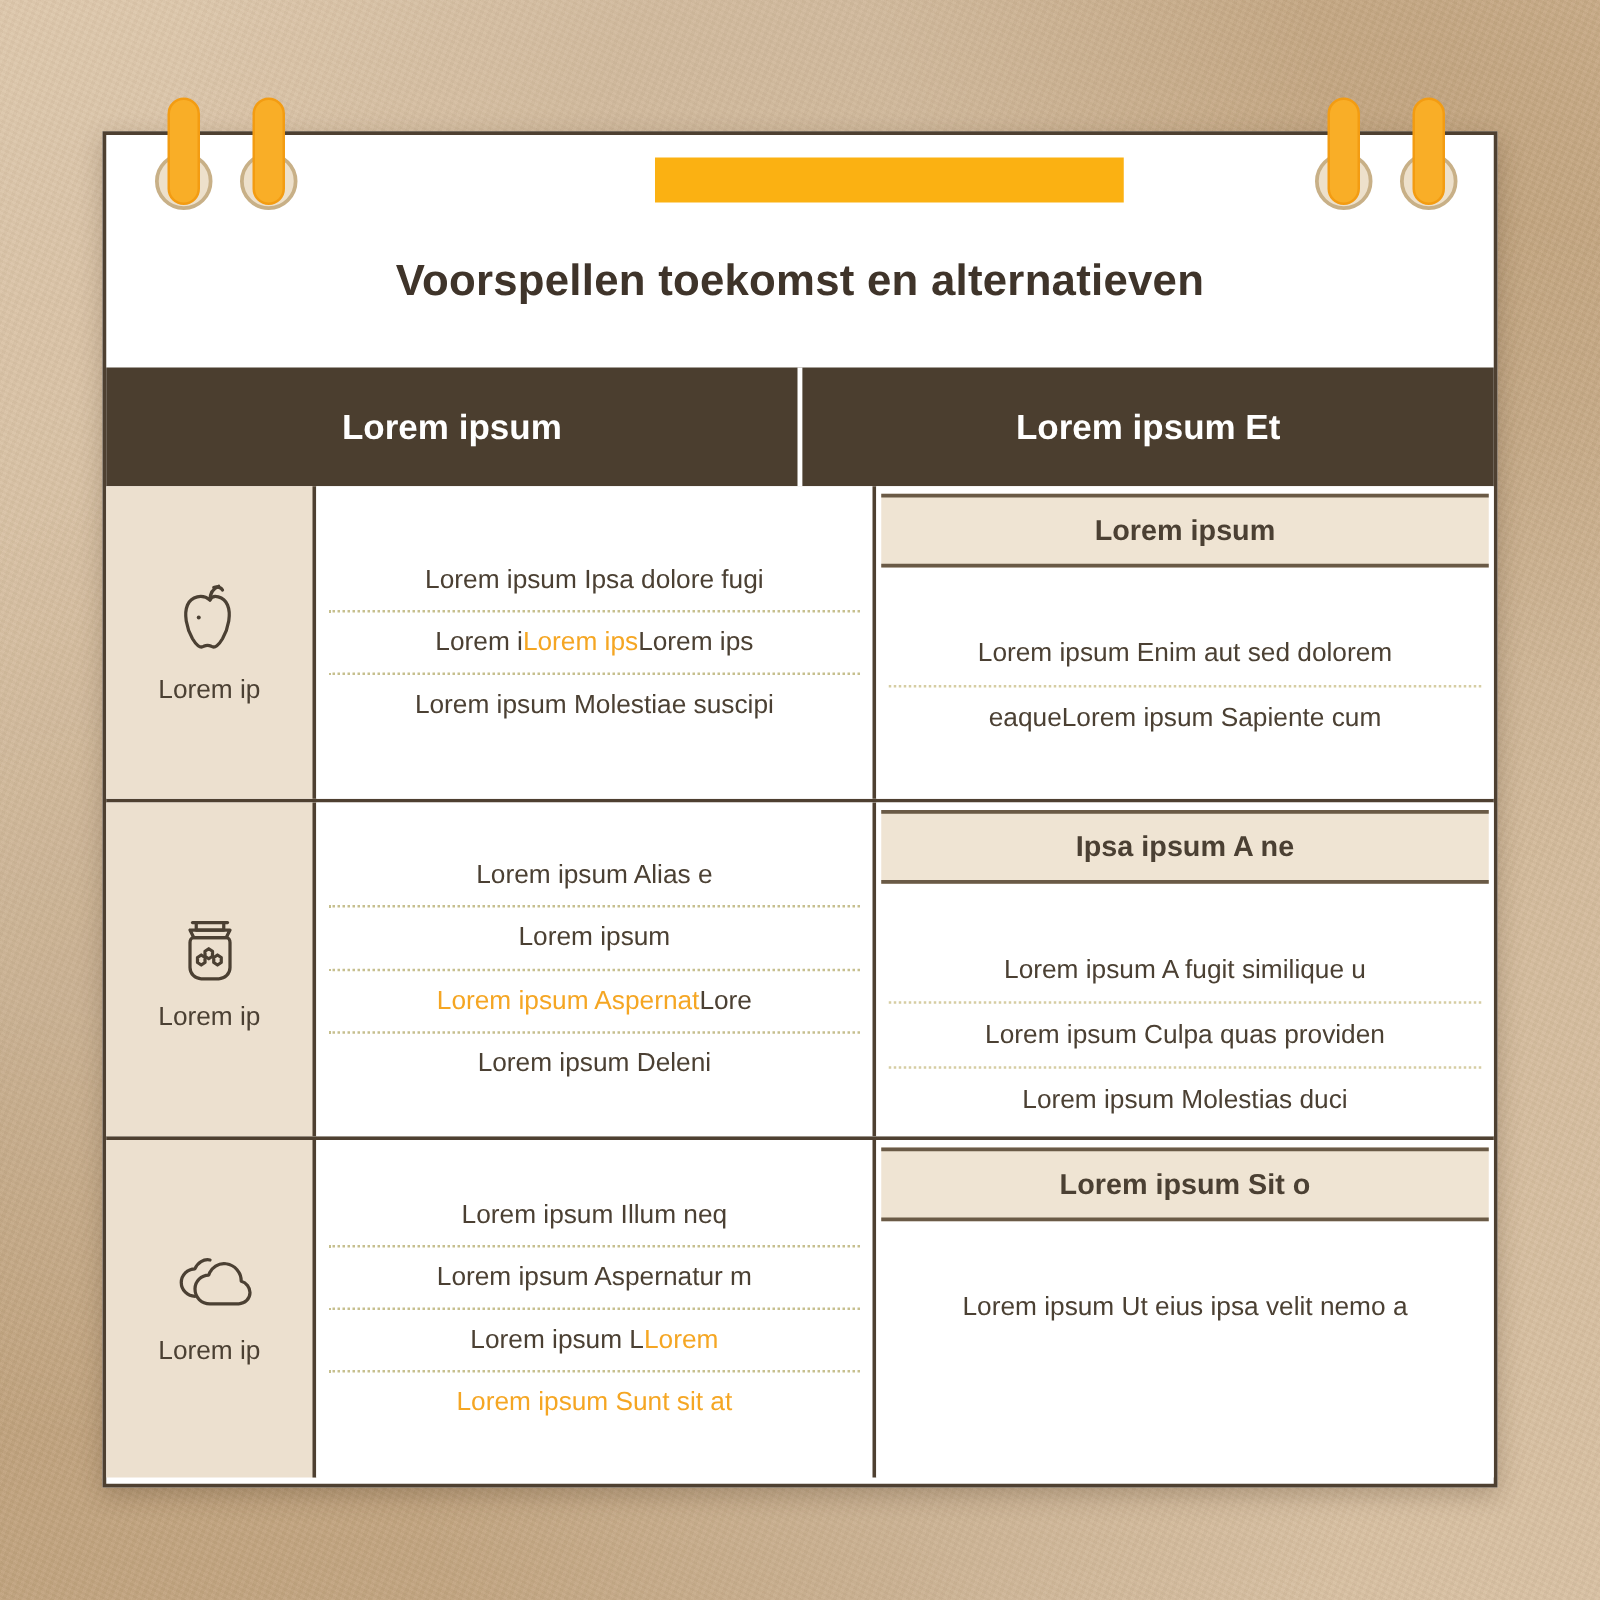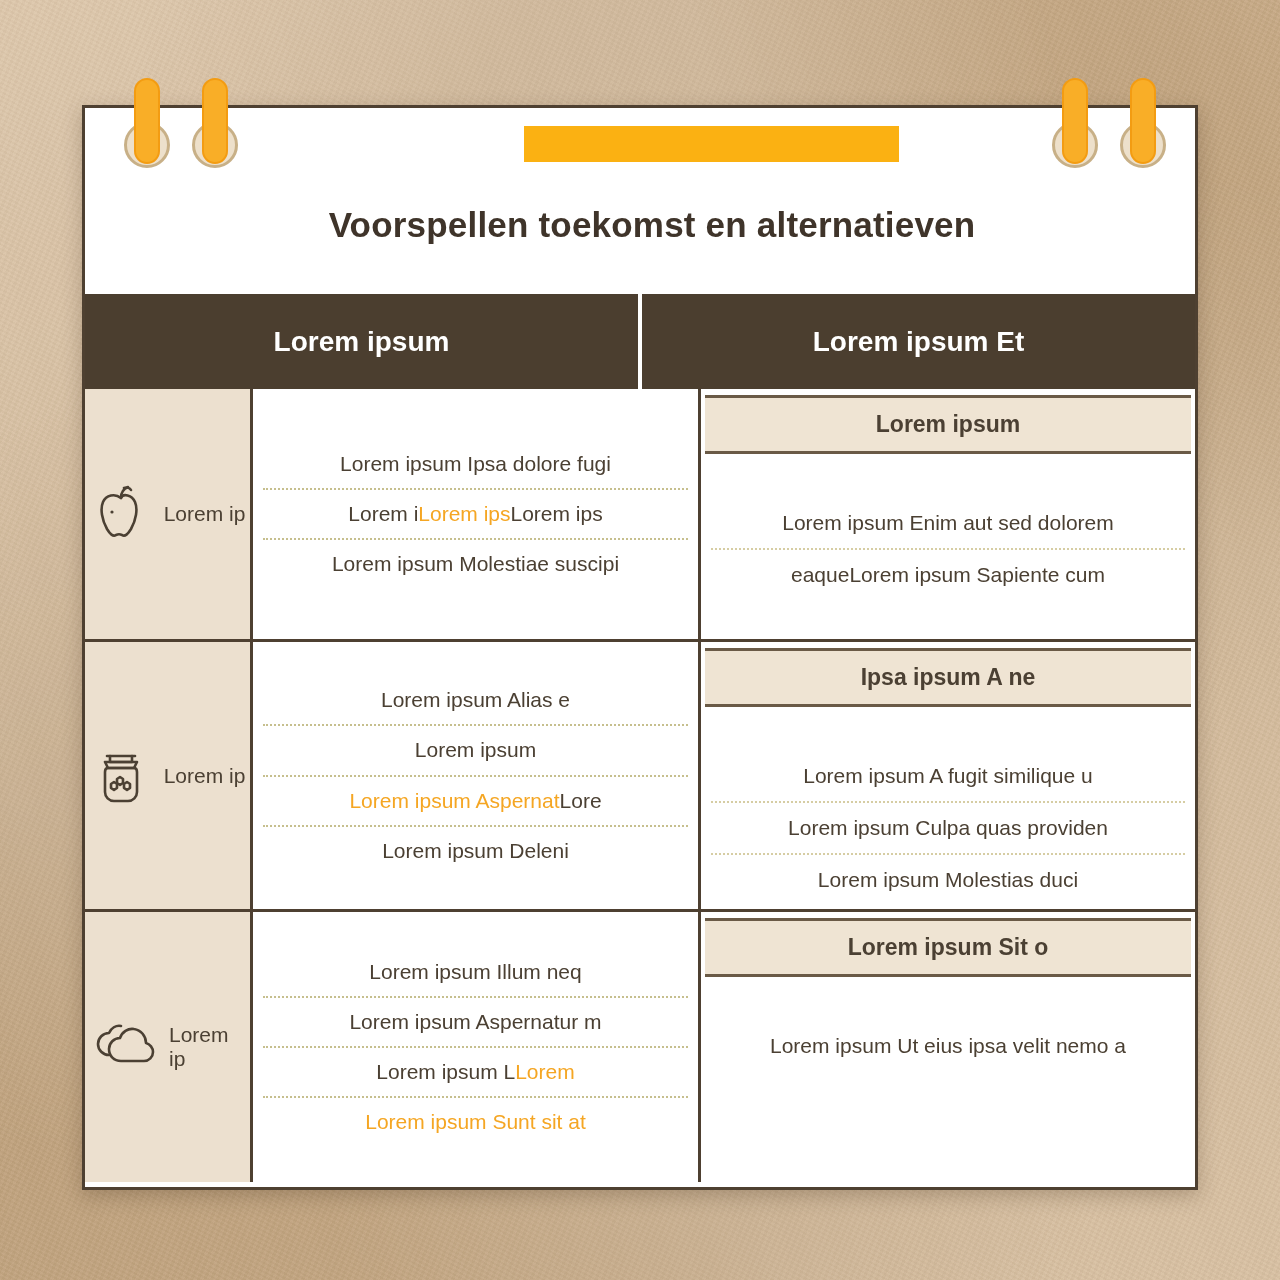--- a/index.html
+++ b/index.html
@@ -64,21 +64,21 @@
     width: 26px;
     height: 86px;
     border-radius: 13px;
     background: #f9ae27;
     border: 2px solid #f39c12;
     box-sizing: border-box;
   }
 
   .title-wrap {
     position: absolute;
-    left: 12px;
+    left: 0;
     top: 0;
     width: 100%;
     height: 234px;
     display: flex;
     align-items: center;
     justify-content: center;
     box-sizing: border-box;
   }
   .title {
     position: relative;
@@ -139,21 +139,21 @@
   .row-1 { height: 253px; }
   .row-2 { height: 270px; }
   .row-3 { height: 270px; }
 
   .icon-cell {
     width: 168px;
     background: #ece0cf;
     border-right: 3px solid #4e4031;
     box-sizing: border-box;
     display: flex;
-    flex-direction: row;
+    flex-direction: column;
     align-items: center;
     justify-content: center;
     gap: 12px;
   }
   .icon-cell svg { display: block; }
   .icon-label {
     font-size: 21px;
     color: #4b4033;
   }
 

